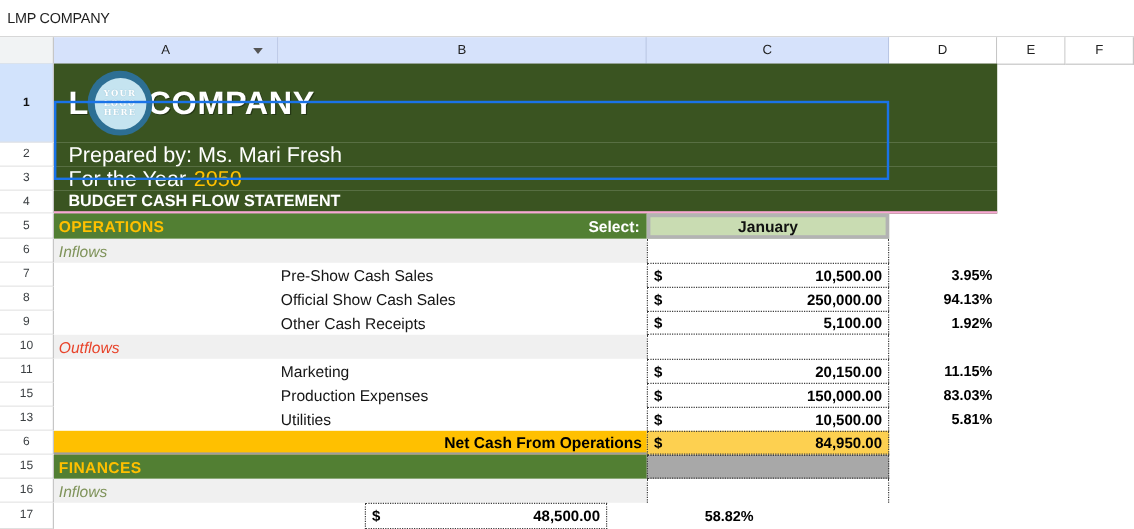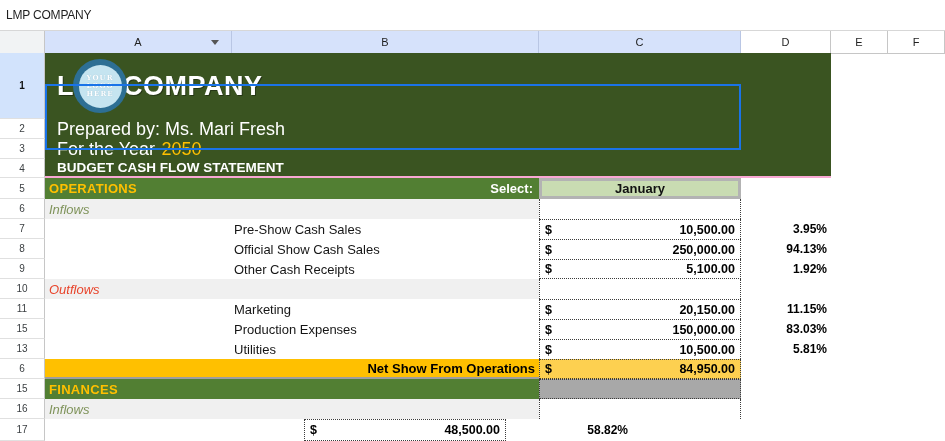--- a/index.html
+++ b/index.html
@@ -238,21 +238,21 @@
     <div class="cell colB label-cell">Utilities</div>
     <div class="cell colC money bt">
       <span>$</span>
       <span>10,500.00</span>
     </div>
     <div class="cell colD pct">5.81%</div>
   </div>
 
   <div class="row r20">
     <div class="rowhead">6</div>
-    <div class="cell colAB band-gold net-label r14-band">Net Show From Operations</div>
+    <div class="cell colAB band-gold net-label r14-band">Net Cash From Operations</div>
     <div class="cell colC money money-gold bt bb">
       <span>$</span>
       <span>84,950.00</span>
     </div>
     <div class="cell colD"></div>
   </div>
 
   <div class="row r20">
     <div class="rowhead">15</div>
     <div class="cell colAB band-green section-cell">

